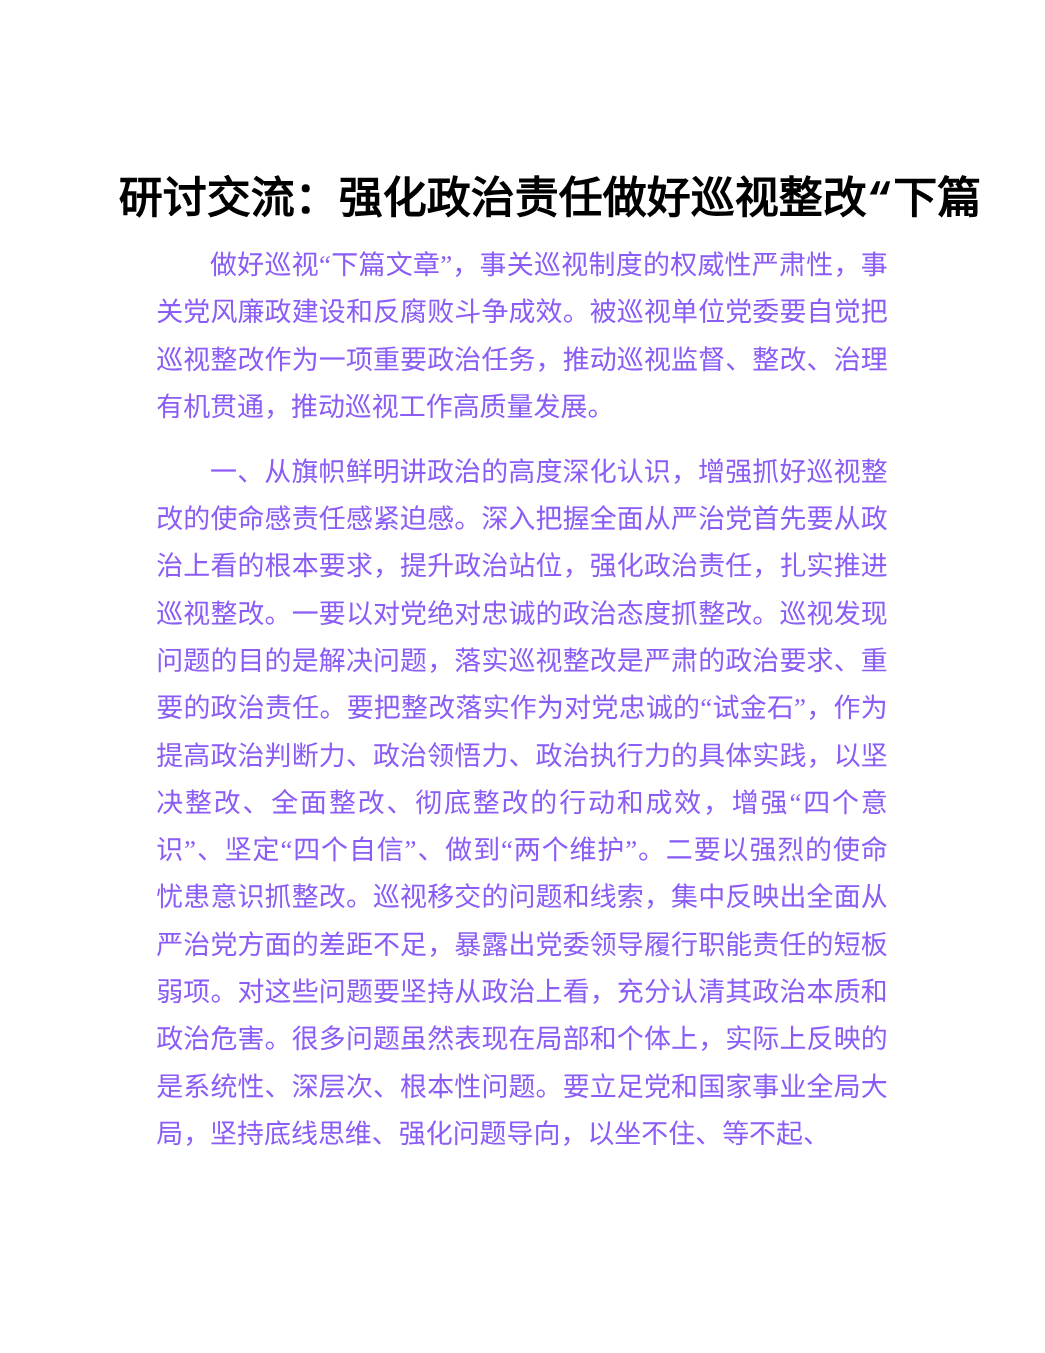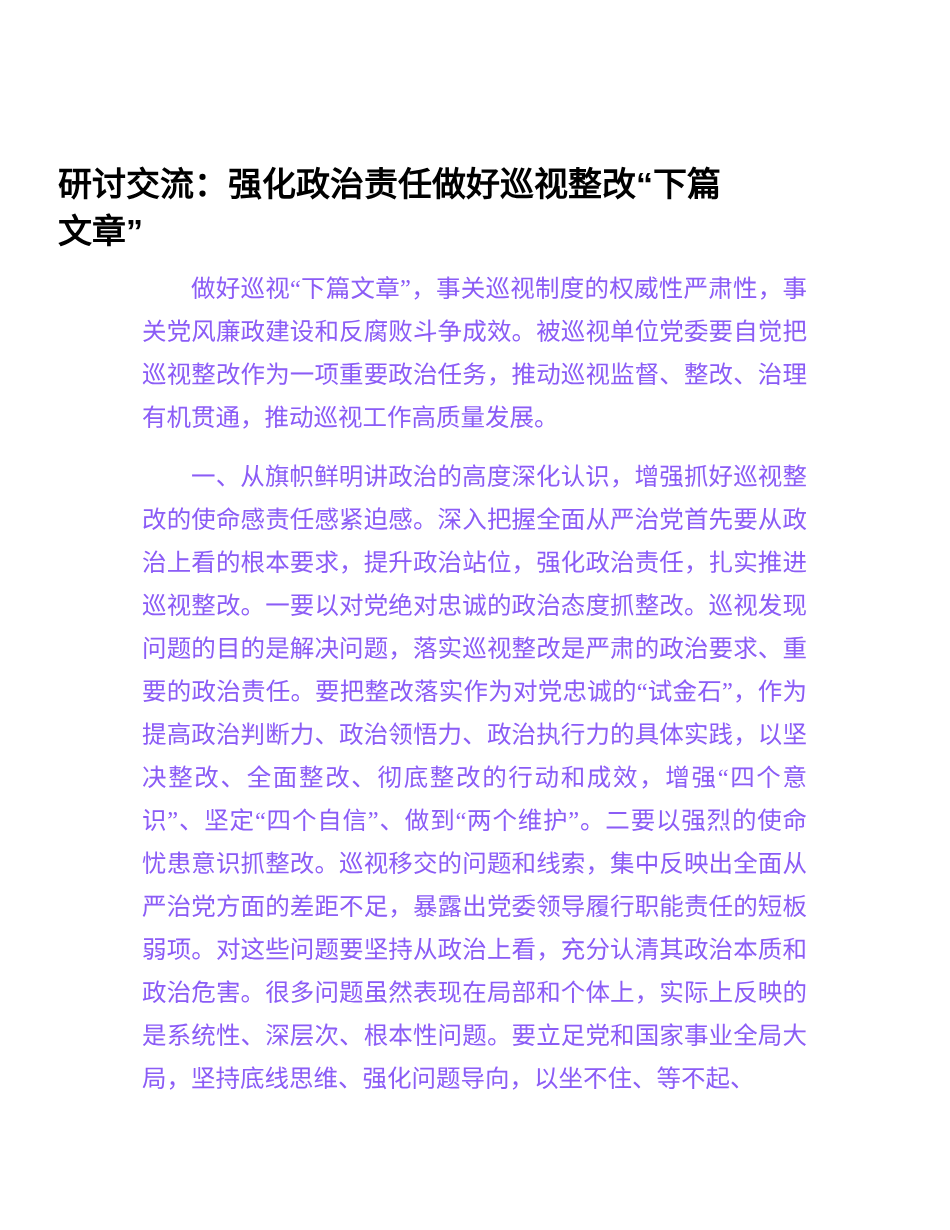--- a/index.html
+++ b/index.html
@@ -11,25 +11,25 @@
     width: 950px;
     height: 1230px;
     background: #ffffff;
     overflow: hidden;
     position: relative;
     box-sizing: border-box;
     padding-top: 161px;
   }
   .doc-title {
     margin: 0 58px 12px 58px;
-    text-align: left;
+    text-align: right;
     color: #000000;
-    font-family: Liberation Sans, sans-serif;
+    font-family: Liberation Mono, monospace;
     font-weight: 700;
-    font-size: 34px;
+    font-size: 40px;
     line-height: 47px;
   }
   .title-line {
     display: block;
   }
   .doc-body {
     width: 665px;
     margin-left: 142px;
     color: #8b5cf6;
     font-family: "Liberation Serif", "DejaVu Serif", serif;
@@ -41,19 +41,18 @@
     margin: 0 0 16px 0;
     text-indent: 2em;
   }
 </style>
 </head>
 <body>
 
 <div class="page">
   <h1 class="doc-title">
     <span class="title-line">研讨交流：强化政治责任做好巡视整改“下篇</span>
-    <span class="title-line">文章”</span>
   </h1>
   <div class="doc-body">
     <p class="doc-paragraph">做好巡视“下篇文章”，事关巡视制度的权威性严肃性，事关党风廉政建设和反腐败斗争成效。被巡视单位党委要自觉把巡视整改作为一项重要政治任务，推动巡视监督、整改、治理有机贯通，推动巡视工作高质量发展。</p>
     <p class="doc-paragraph">一、从旗帜鲜明讲政治的高度深化认识，增强抓好巡视整改的使命感责任感紧迫感。深入把握全面从严治党首先要从政治上看的根本要求，提升政治站位，强化政治责任，扎实推进巡视整改。一要以对党绝对忠诚的政治态度抓整改。巡视发现问题的目的是解决问题，落实巡视整改是严肃的政治要求、重要的政治责任。要把整改落实作为对党忠诚的“试金石”，作为提高政治判断力、政治领悟力、政治执行力的具体实践，以坚决整改、全面整改、彻底整改的行动和成效，增强“四个意识”、坚定“四个自信”、做到“两个维护”。二要以强烈的使命忧患意识抓整改。巡视移交的问题和线索，集中反映出全面从严治党方面的差距不足，暴露出党委领导履行职能责任的短板弱项。对这些问题要坚持从政治上看，充分认清其政治本质和政治危害。很多问题虽然表现在局部和个体上，实际上反映的是系统性、深层次、根本性问题。要立足党和国家事业全局大局，坚持底线思维、强化问题导向，以坐不住、等不起、</p>
   </div>
 </div>
 
 </body></html>

